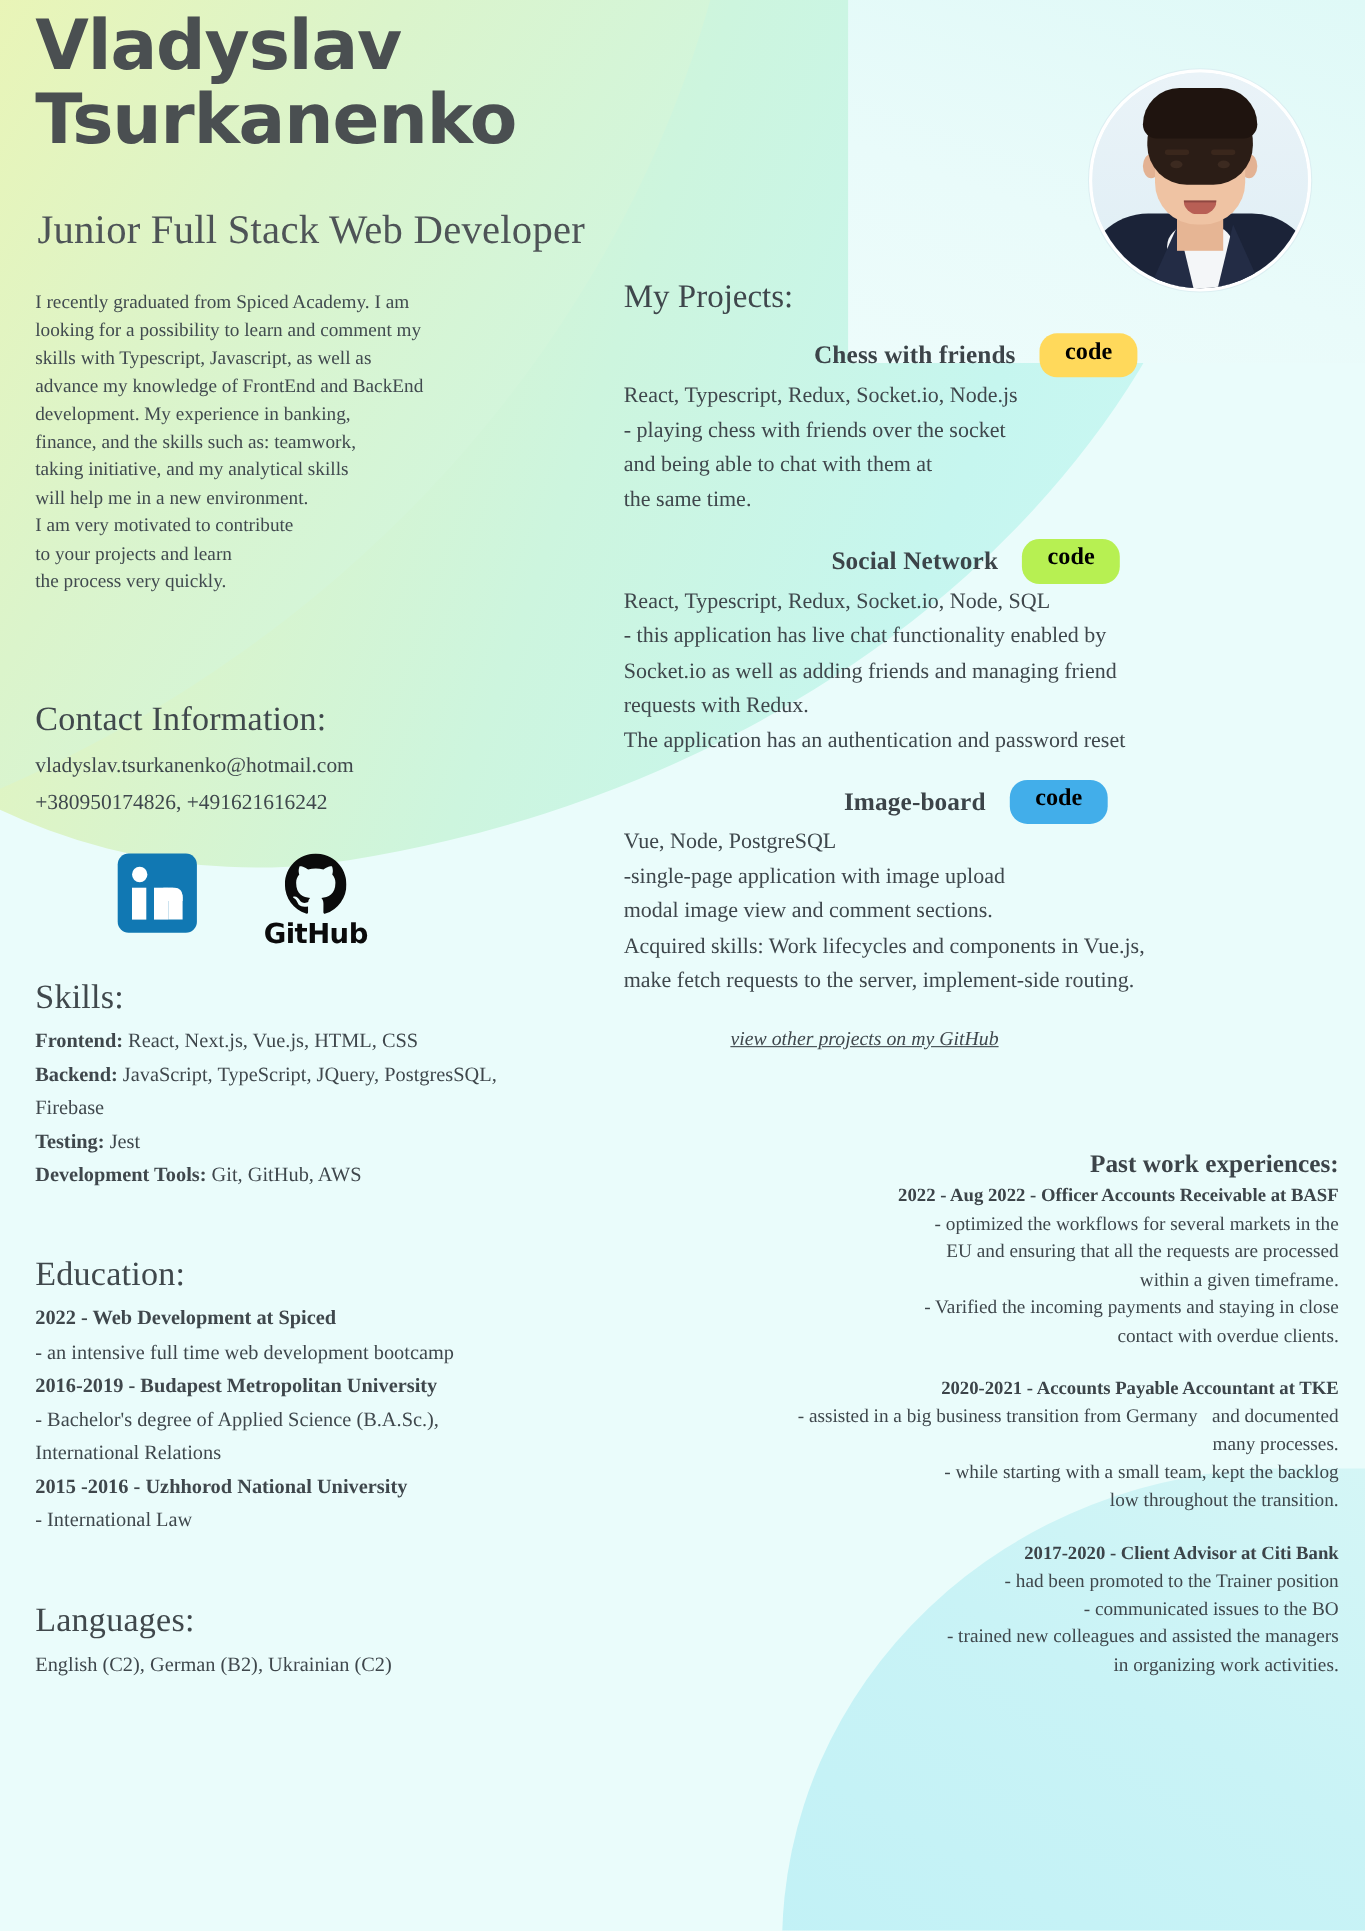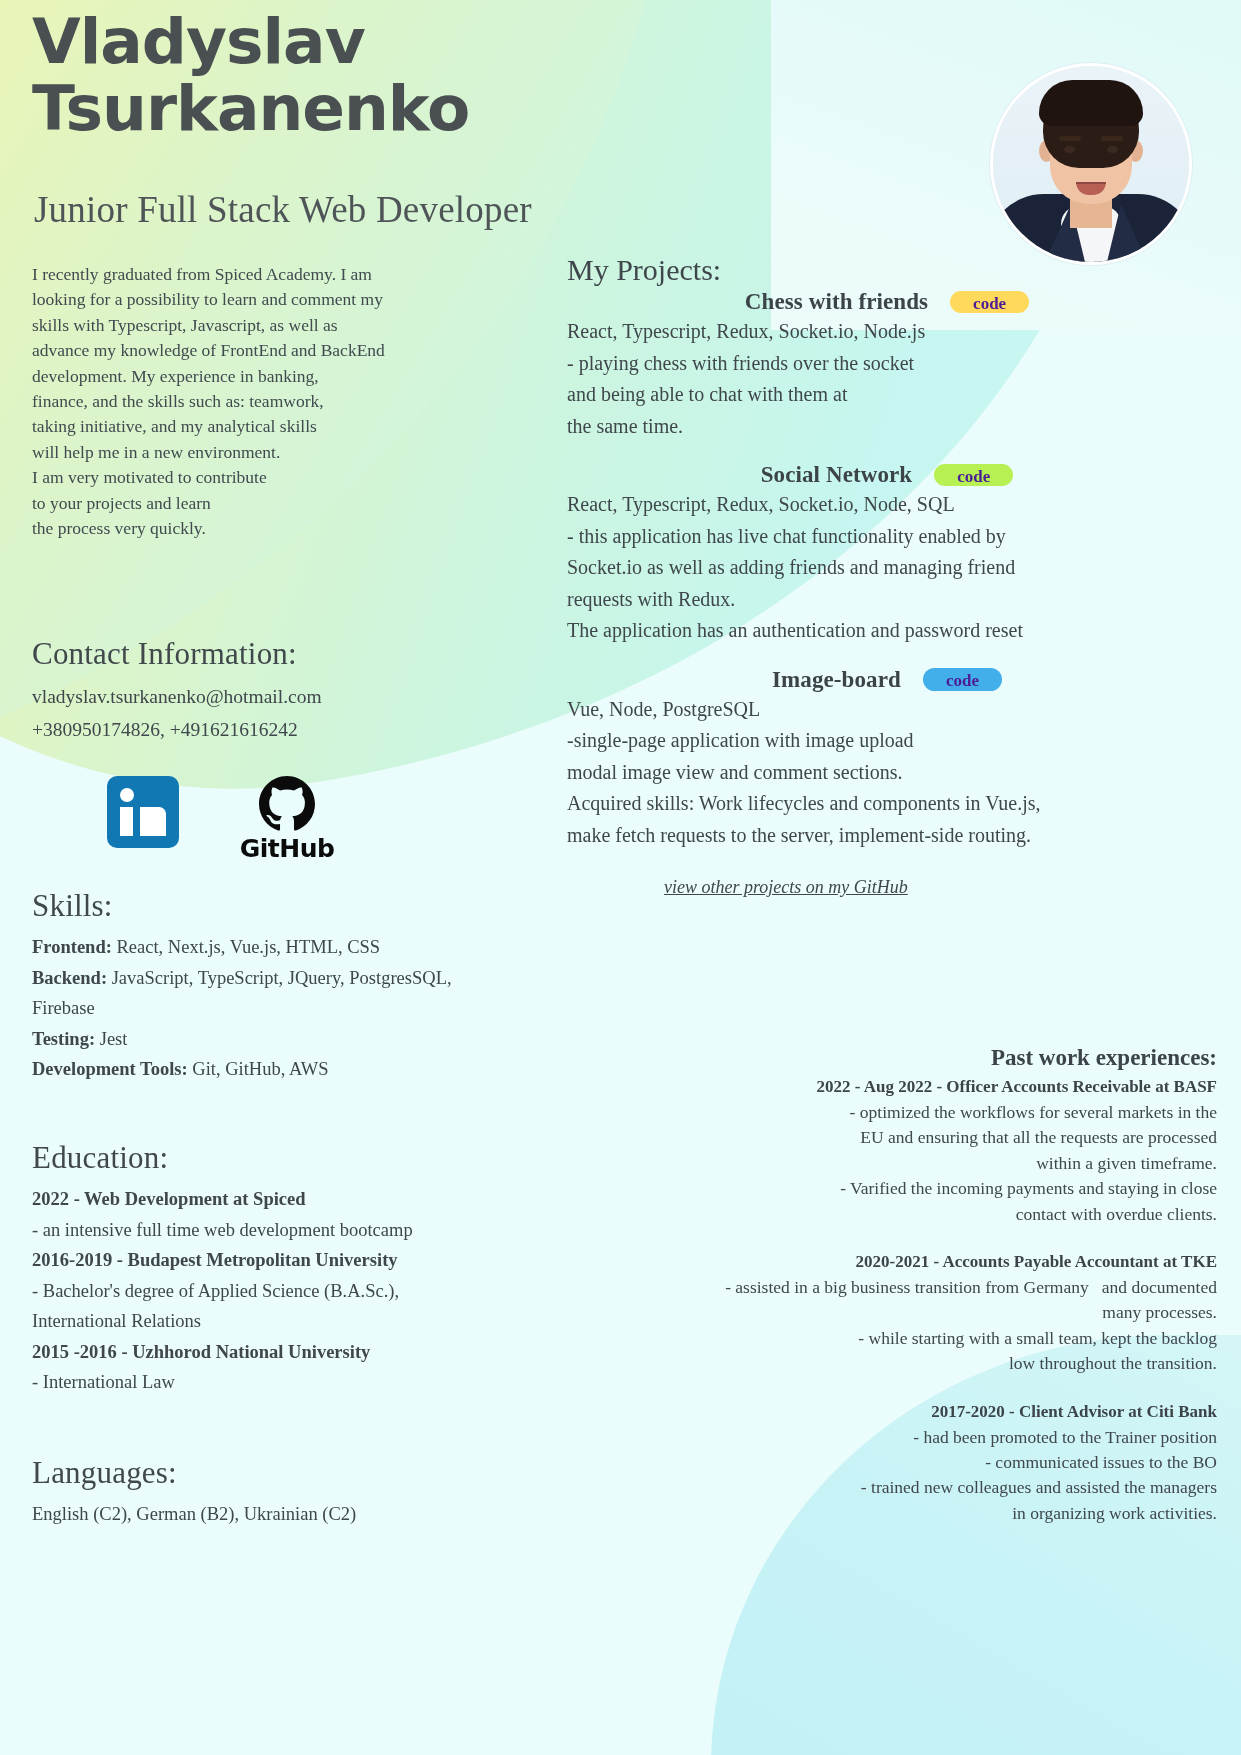--- a/index.html
+++ b/index.html
@@ -126,27 +126,27 @@
   .gh-text{font-family:"DejaVu Sans", sans-serif;font-weight:bold;font-size:25px;color:#0b0b0b;letter-spacing:-.5px;}
 
   .lc-skills{position:absolute;left:32px;top:888px;width:530px;}
   .lc-edu{position:absolute;left:32px;top:1140px;width:530px;}
   .lc-lang{position:absolute;left:32px;top:1455px;width:530px;}
   .edu-line{font-size:18.5px;line-height:30.5px;color:#3f474c;}
   .edu-line.b{font-weight:bold;}
 
   
   .col-right{position:absolute;left:567px;top:253px;width:640px;}
-  .proj-h{font-size:30px;color:#3f474c;margin-bottom:2px;}
+  .proj-h{font-size:30px;color:#3f474c;margin-bottom:16px;}
   .proj{margin-bottom:20px;}
   .proj-title-row{display:flex;align-items:center;gap:22px;margin-bottom:1px;justify-content:center;}
   .proj-title{font-size:23px;font-weight:bold;color:#3c4449;letter-spacing:.1px;}
   .badge{
-    display:inline-block;border-radius:16px;padding:3px 23px 0;
-    font-size:17px;font-weight:bold;color:#4c1d95;line-height:1.15;
+    display:inline-block;border-radius:16px;padding:3px 23px 12px;
+    font-size:22px;font-weight:bold;color:#000000;line-height:1.15;
   }
   .proj-body{font-size:20px;line-height:31.5px;color:#3f474c;}
   .proj-body div{white-space:pre;}
 
   .gh-link{
     display:inline-block;margin:6px 0 0 97px;
     font-size:18px;font-style:italic;text-decoration:underline;color:#3f474c;
   }
 
   .work{position:absolute;left:567px;top:1045px;width:650px;text-align:right;}

